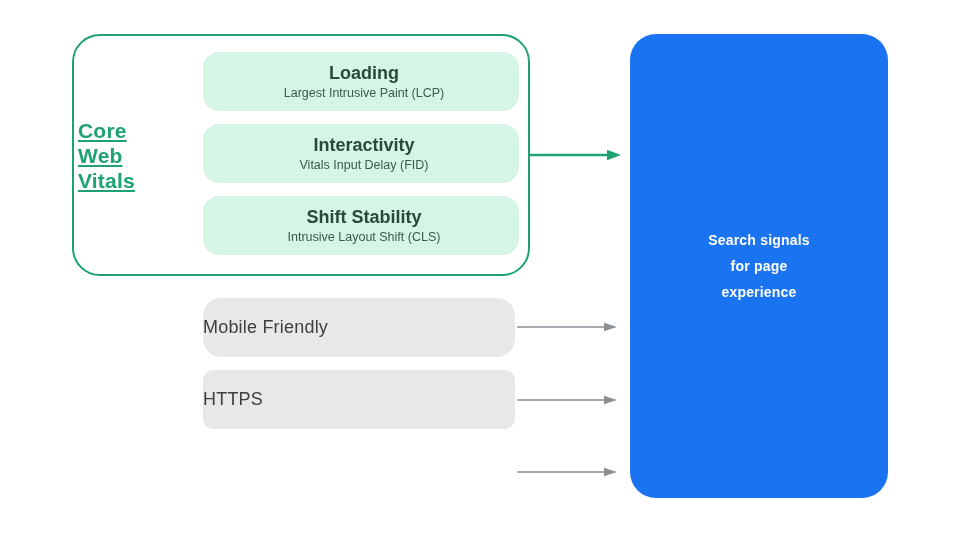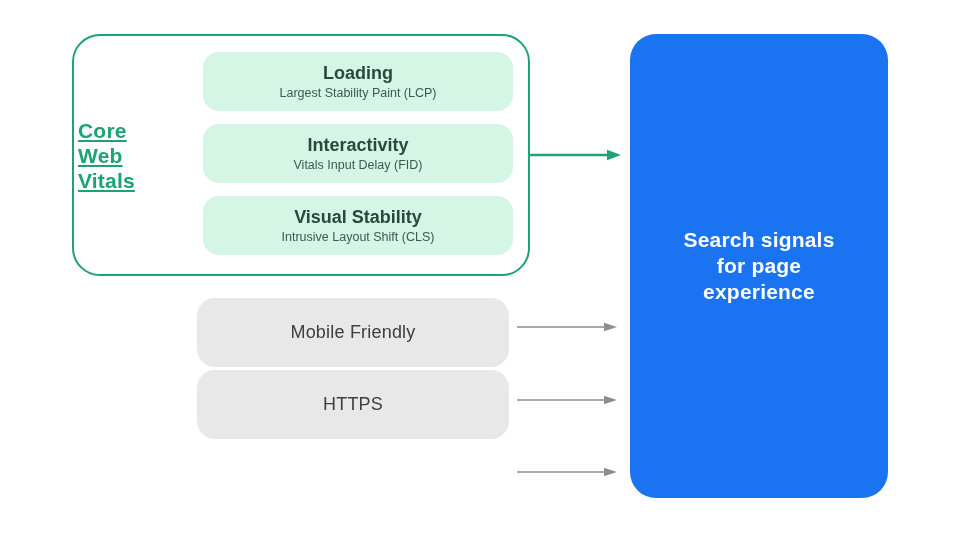--- a/index.html
+++ b/index.html
@@ -49,20 +49,21 @@
     left: 203px;
     width: 310px;
     height: 59px;
     background: var(--green-light);
     border-radius: 16px;
     display: flex;
     flex-direction: column;
     align-items: center;
     justify-content: center;
     text-align: center;
+    padding-left: 6px;
   }
   .vital-box.v1 { top: 52px; }
   .vital-box.v2 { top: 124px; text-align: center; }
   .vital-box.v3 { top: 196px; }
   .vital-title {
     font-size: 18px;
     font-weight: 600;
     color: var(--green-title);
     line-height: 21px;
   }
@@ -70,31 +71,30 @@
     font-size: 12.5px;
     font-weight: 400;
     color: var(--green-subtitle);
     line-height: 16px;
     margin-top: 1px;
   }
 
   
   .gray-box {
     position: absolute;
-    left: 197px;
+    left: 203px;
     width: 312px;
-    height: 69px;
+    height: 59px;
     background: var(--gray-box);
     border-radius: 18px;
     display: flex;
     align-items: center;
-    justify-content: center;
   }
   .gray-box.g1 { top: 298px; }
-  .gray-box.g2 { top: 370px; }
+  .gray-box.g2 { top: 370px; border-radius: 10px; }
   .gray-box.g3 { top: 443px; }
   .gray-label {
     font-size: 18px;
     font-weight: 400;
     color: var(--gray-text);
     letter-spacing: 0.2px;
   }
 
   
   .arrow { position: absolute; display: block; }
@@ -115,50 +115,50 @@
     width: 258px;
     height: 464px;
     background: var(--blue);
     border-radius: 26px;
     display: flex;
     align-items: center;
     justify-content: center;
   }
   .result-text {
     color: #ffffff;
-    font-size: 21px;
+    font-size: 14px;
     font-weight: bold;
     line-height: 26px;
     text-align: center;
     letter-spacing: 0.2px;
   }
 </style>
 </head>
 <body>
 
 <div class="canvas">
 
   <div class="cwv-container"></div>
 
   <div class="cwv-label preline">Core
 Web
 Vitals</div>
 
   <div class="vital-box v1">
     <div class="vital-title">Loading</div>
-    <div class="vital-subtitle">Largest Stability Paint (LCP)</div>
+    <div class="vital-subtitle">Largest Intrusive Paint (LCP)</div>
   </div>
 
   <div class="vital-box v2">
     <div class="vital-title">Interactivity</div>
     <div class="vital-subtitle">Vitals Input Delay (FID)</div>
   </div>
 
   <div class="vital-box v3">
-    <div class="vital-title">Visual Stability</div>
+    <div class="vital-title">Shift Stability</div>
     <div class="vital-subtitle">Intrusive Layout Shift (CLS)</div>
   </div>
 
   <svg class="arrow arrow-green" width="92" height="14" viewBox="0 0 92 14">
     <line x1="0" y1="7" x2="79" y2="7"></line>
     <polygon points="78,1.8 92,7 78,12.2"></polygon>
   </svg>
 
   <div class="gray-box g1">
     <div class="gray-label">Mobile Friendly</div>

